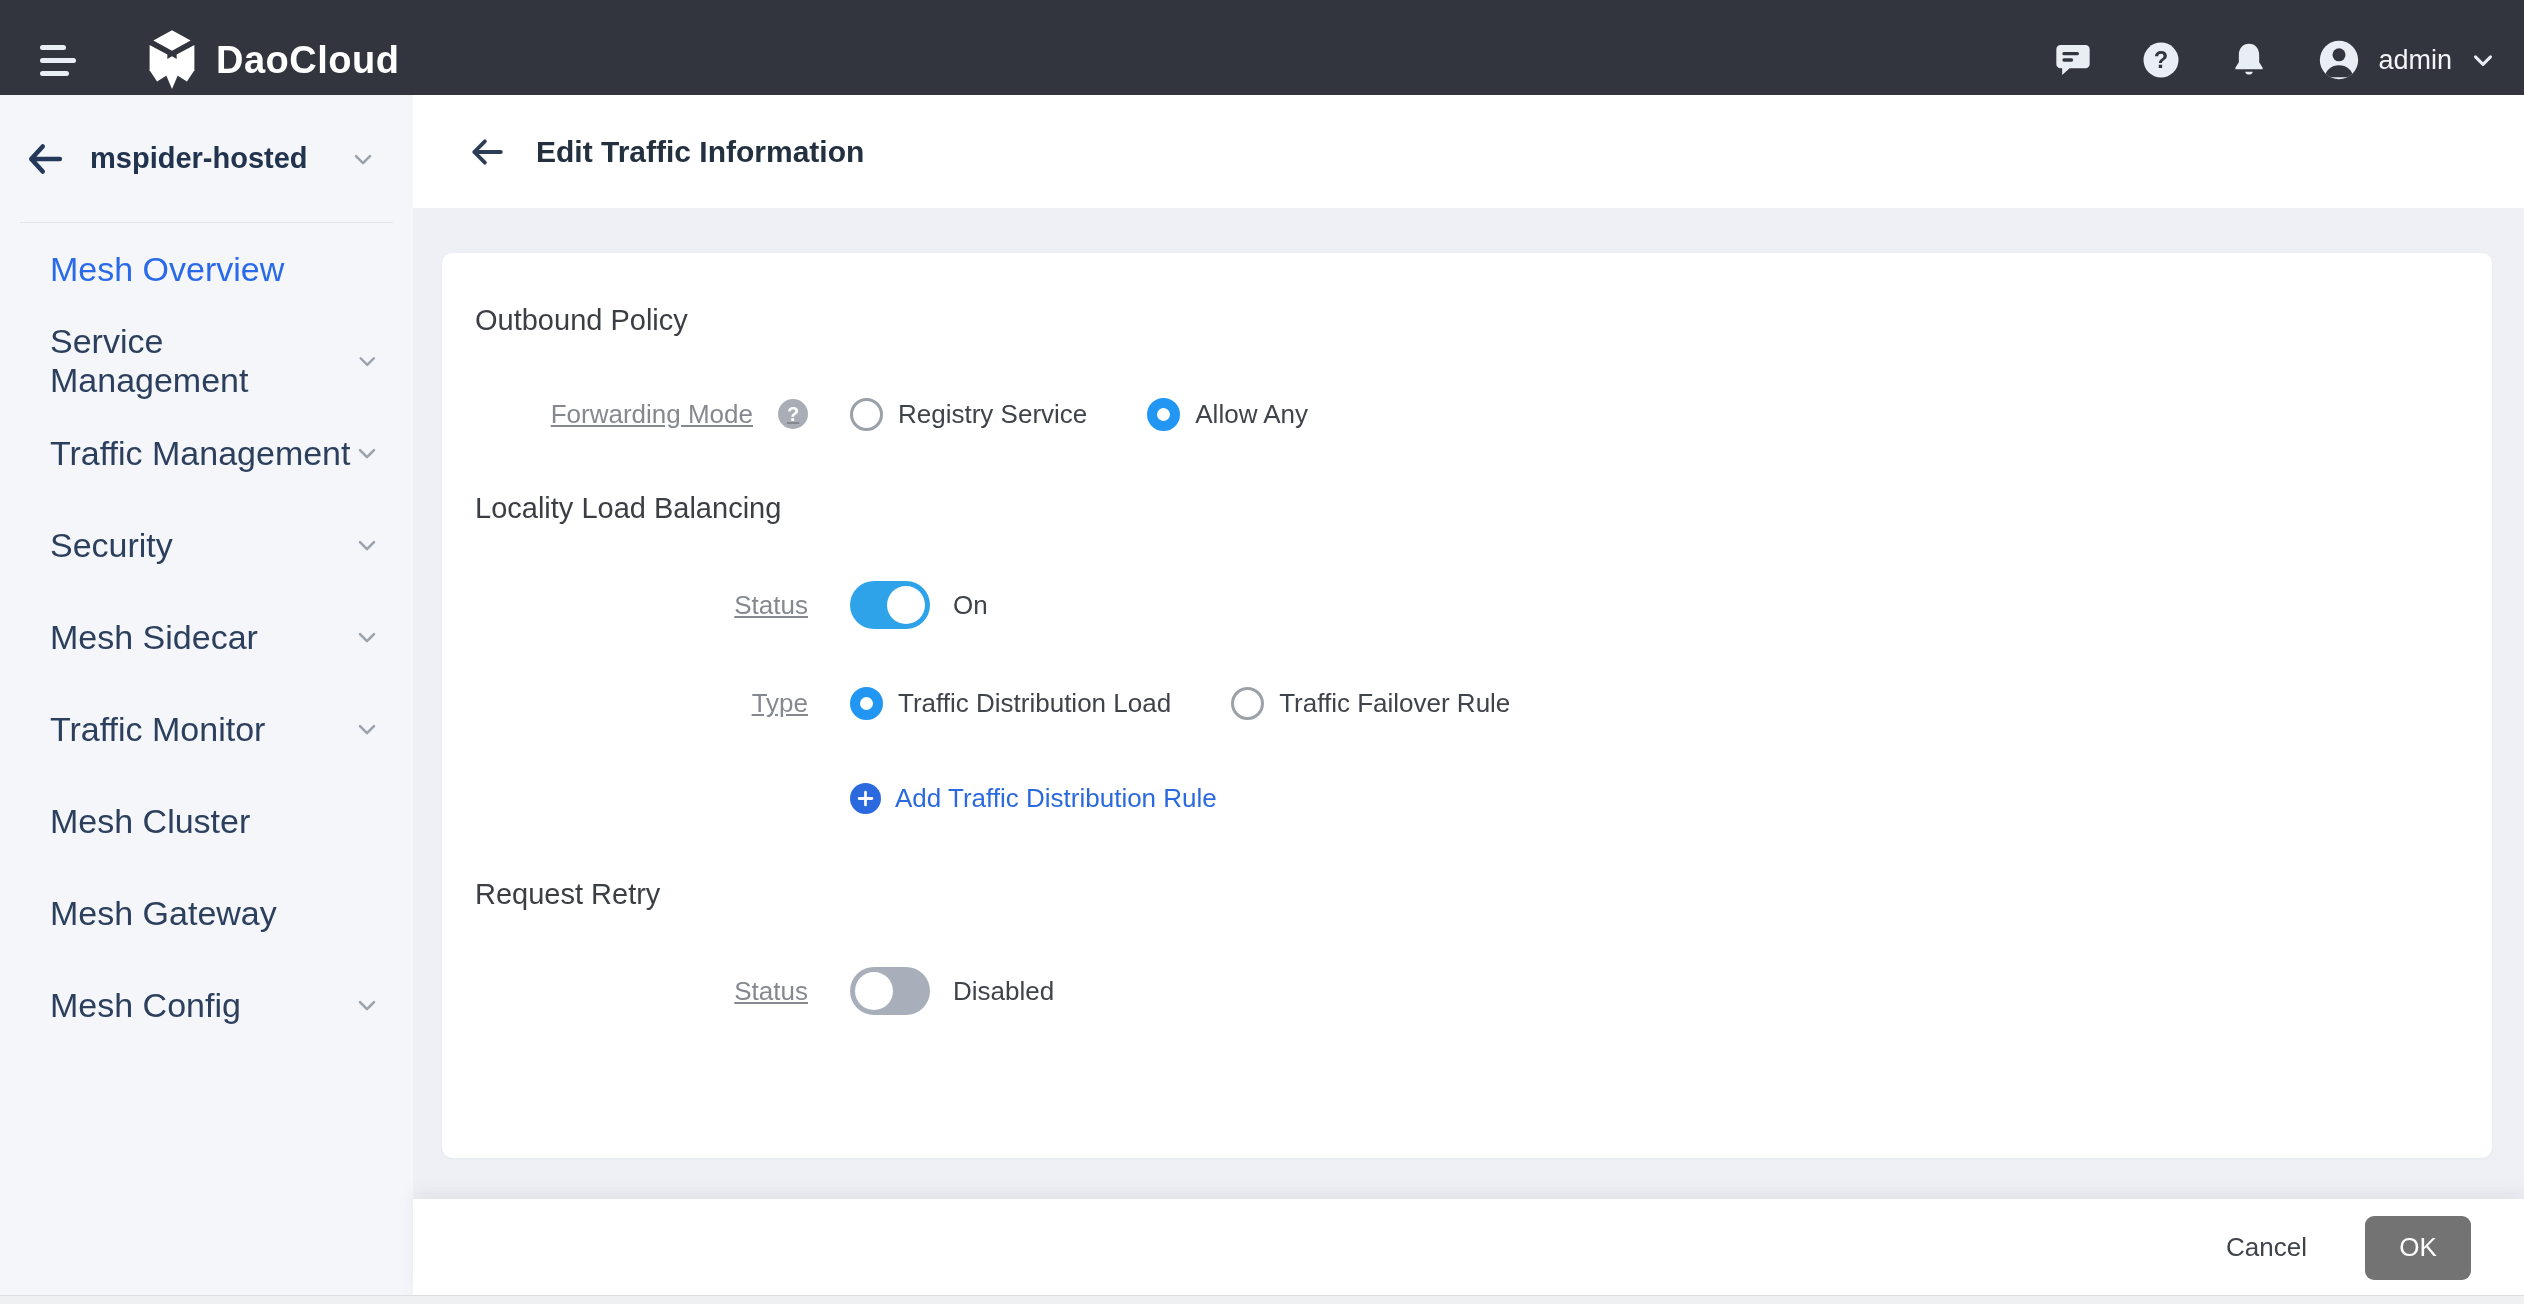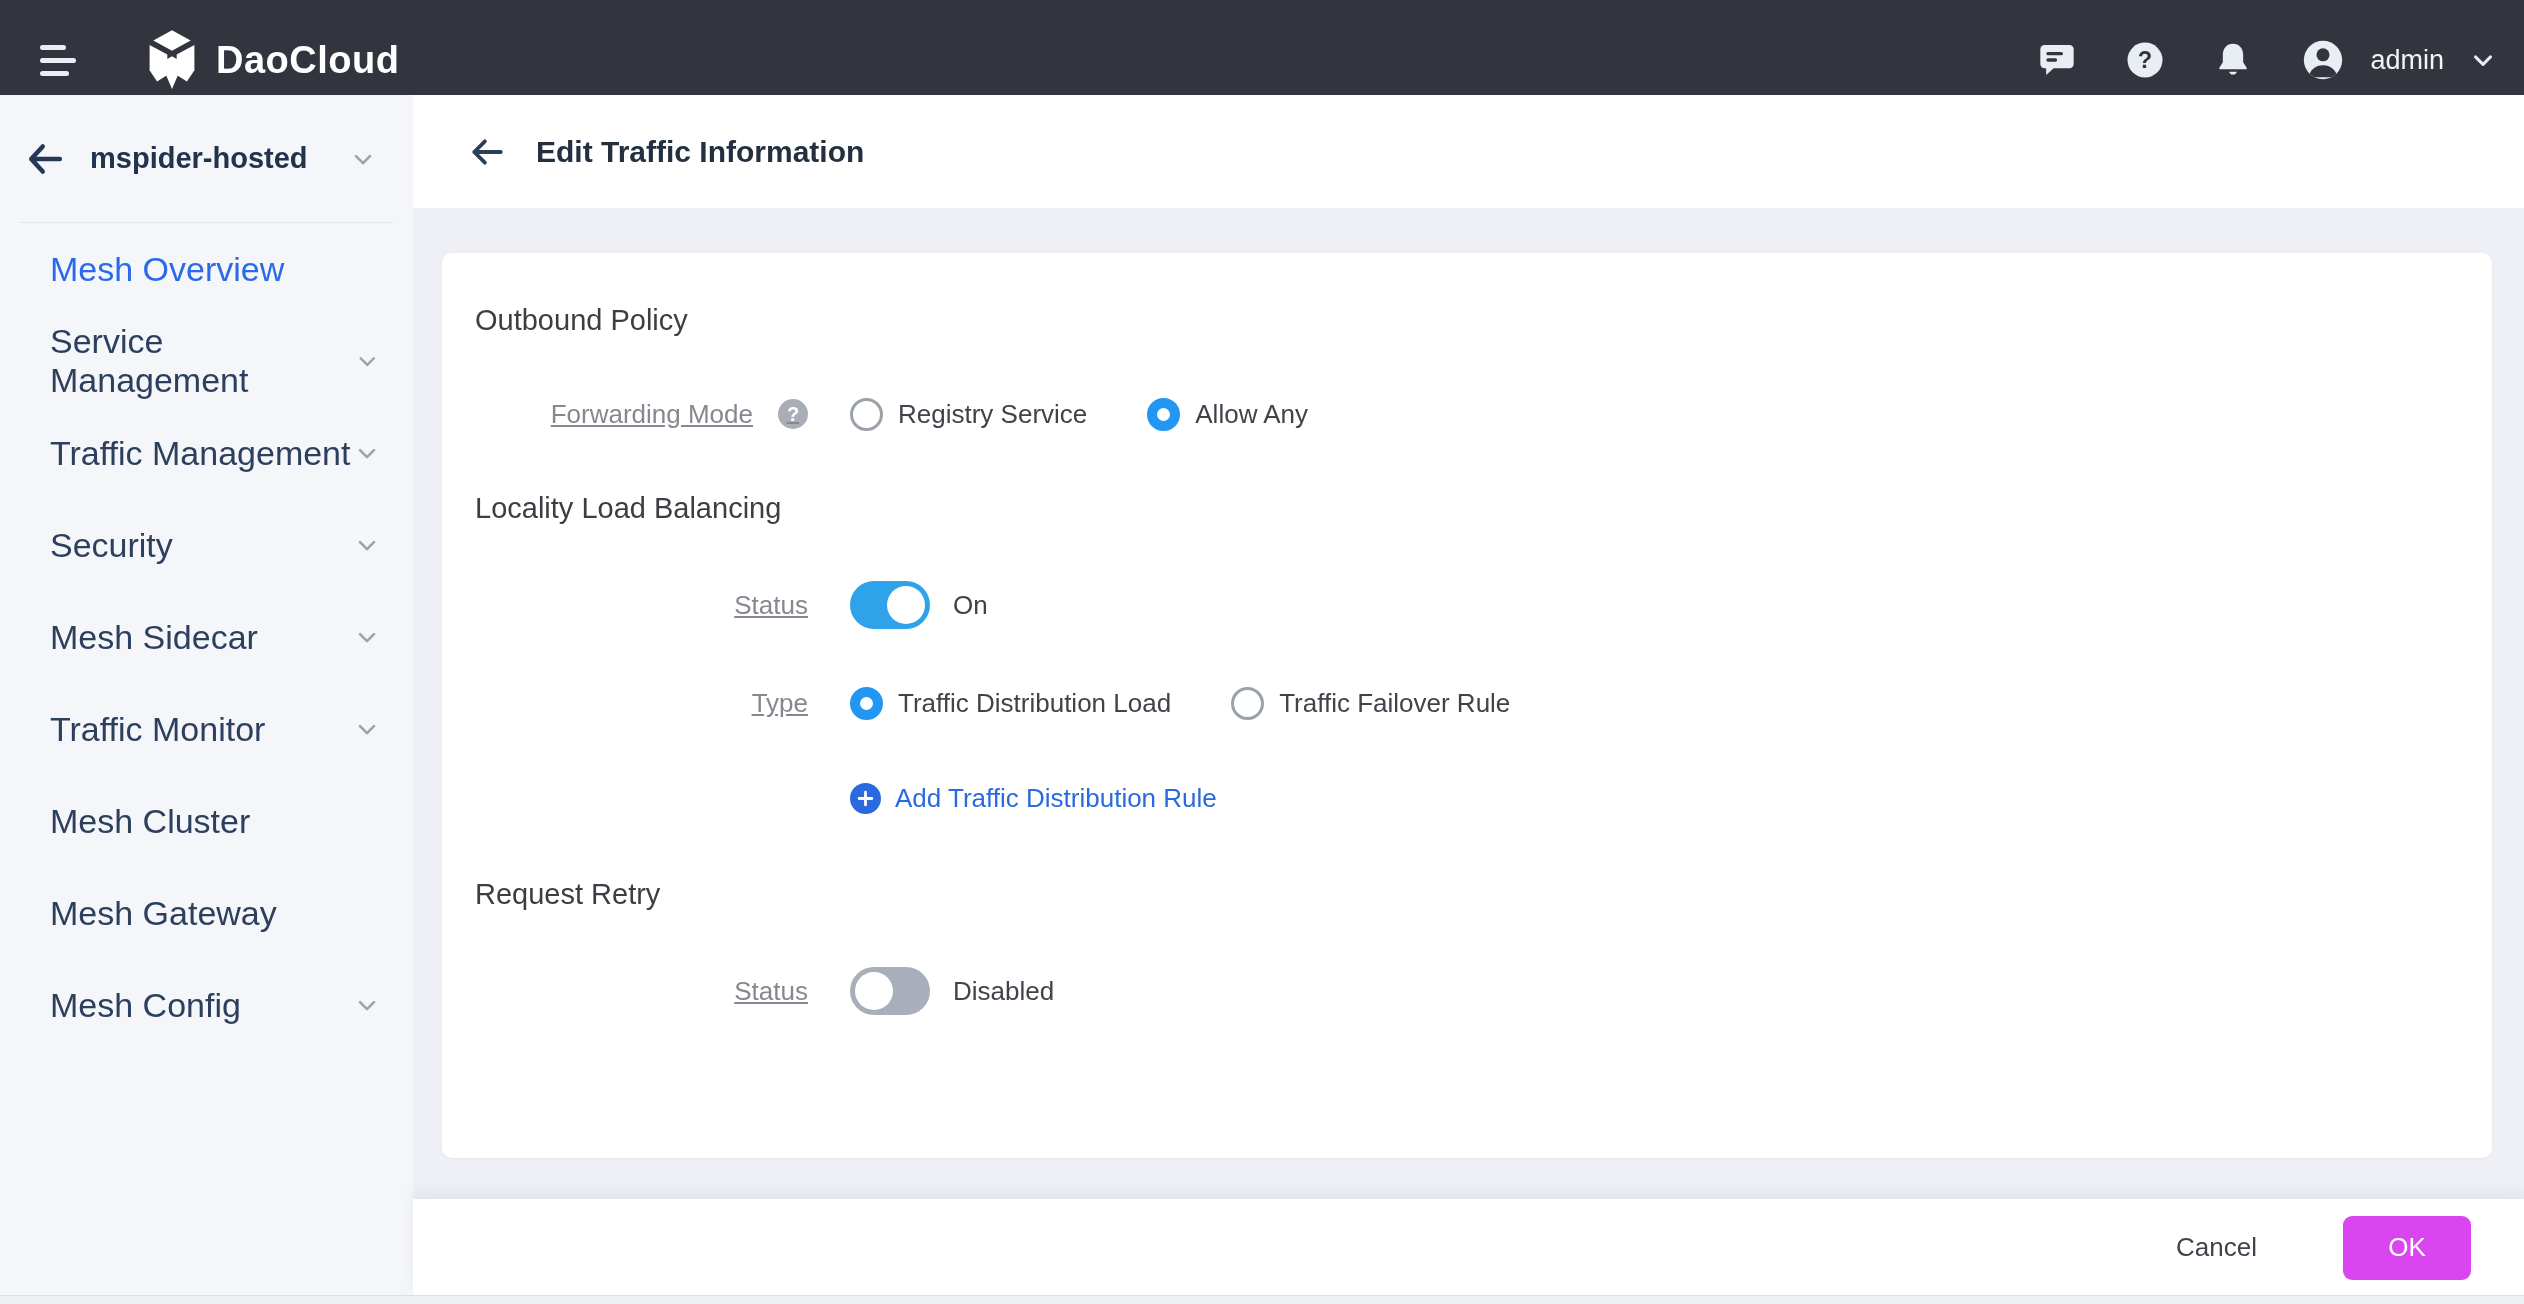--- a/index.html
+++ b/index.html
@@ -20,21 +20,21 @@
   }
   .hamburger { margin-left:40px; display:flex; flex-direction:column; gap:8px; cursor:pointer; }
   .hamburger span { display:block; height:5px; border-radius:3px; background:#e9edf4; }
   .hamburger span:nth-child(1){ width:26px; }
   .hamburger span:nth-child(2){ width:36px; }
   .hamburger span:nth-child(3){ width:29px; }
   .logo { margin-left:68px; display:flex; align-items:center; gap:16px; }
   .logo-text { font-size:38px; font-weight:bold; letter-spacing:0.5px; color:#ffffff; }
   .top-right { margin-left:auto; display:flex; align-items:center; gap:46px; padding-right:26px; }
   .top-icon { width:42px; height:42px; display:flex; align-items:center; justify-content:center; cursor:pointer; }
-  .user-chip { display:flex; align-items:center; gap:24px; cursor:pointer; }
+  .user-chip { display:flex; align-items:center; gap:16px; cursor:pointer; }
   .user-name { font-size:27px; color:#f2f4f8; }
 
   
   .sidebar {
     position:absolute; top:95px; left:0; width:413px; bottom:9px;
     background:#f4f6fa;
   }
   .sidebar-head { height:127px; display:flex; align-items:center; padding:0 36px 0 26px; cursor:pointer; }
   .mesh-name { margin-left:26px; font-size:29px; font-weight:600; color:#22334d; }
   .sidebar-head .chev { margin-left:auto; }
@@ -99,24 +99,23 @@
 
   
   .footer {
     position:absolute; left:413px; right:0; top:1199px; height:97px;
     background:#ffffff; box-shadow:0 -7px 14px rgba(110,120,140,0.10);
     display:flex; align-items:center; justify-content:flex-end;
     gap:48px; padding-right:53px;
   }
   .btn-cancel { font-size:26px; color:#3f434a; background:none; border:none; cursor:pointer; font-family:inherit; padding:0 10px; }
   .btn-ok {
-    width:128px; height:64px; border:none; border-radius:9px;
-    background:#d946ef; color:#ffffff; font-size:26px; font-family:inherit;
+    width:106px; height:64px; border:none; border-radius:9px;
+    background:#737373; color:#ffffff; font-size:26px; font-family:inherit;
     cursor:pointer;
-    margin-left:28px;
   }
 
   .bottom-strip {
     position:absolute; left:0; right:0; bottom:0; height:9px;
     background:#eff0f2; border-top:1px solid #dcdee2;
   }
 </style>
 </head>
 <body>
 

